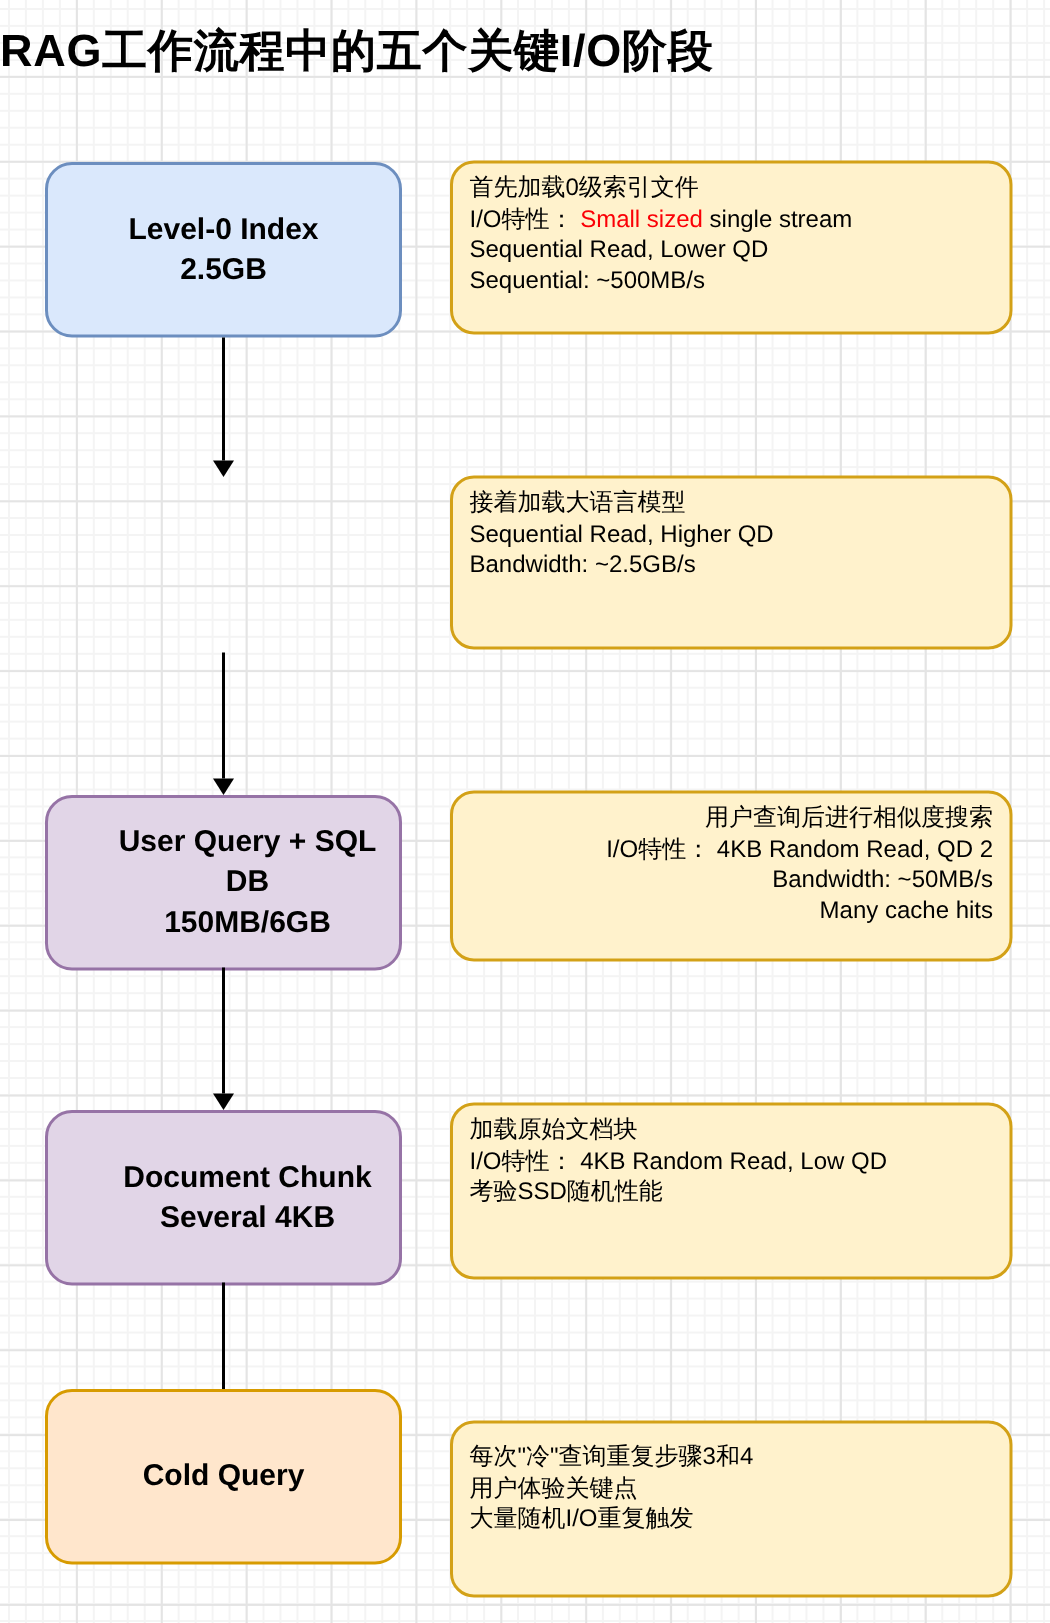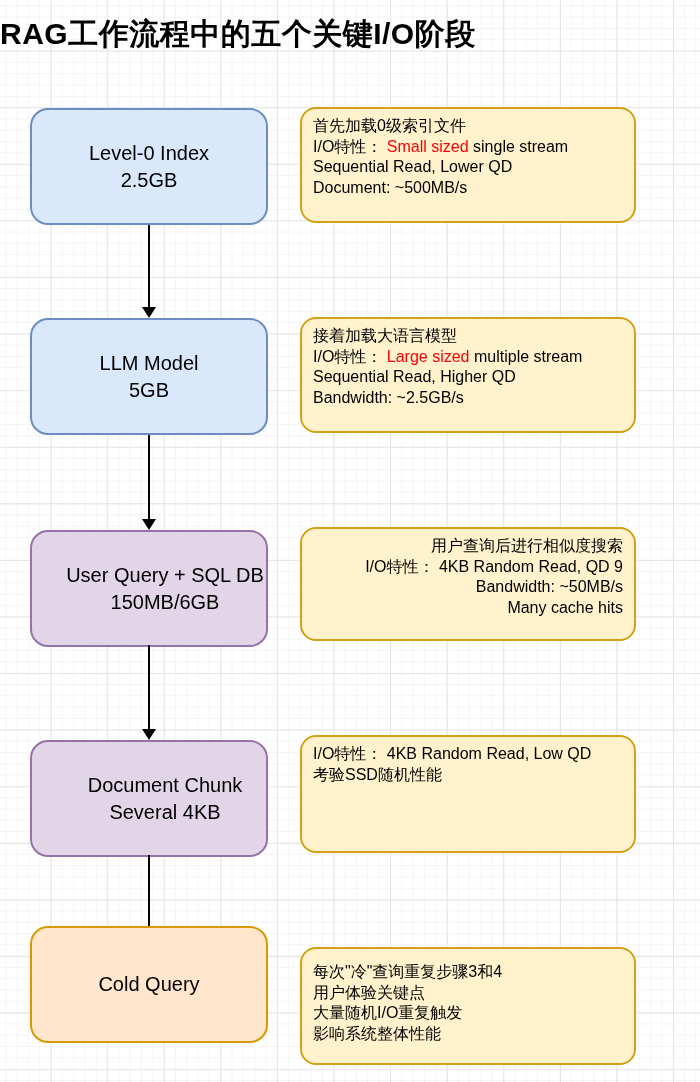--- a/index.html
+++ b/index.html
@@ -38,32 +38,32 @@
     left: 30px;
     width: 238px;
     height: 117px;
     border-radius: 18px;
     display: flex;
     flex-direction: column;
     align-items: center;
     justify-content: center;
     text-align: center;
     font-size: 20px;
-    font-weight: normal;
+    font-weight: bold;
     color: #000000;
     line-height: 27px;
   }
   .node.blue   { background: #dae8fc; border: 2px solid #6c8ebf; }
   .node.purple { background: #e1d5e7; border: 2px solid #9673a6; padding-left: 32px; }
   .node.orange { background: #ffe6cc; border: 2px solid #d79b00; }
 
   .note {
     position: absolute;
     left: 300px;
-    width: 336px;
+    width: 375px;
     background: #fff2cc;
     border: 2.5px solid #d3a117;
     border-radius: 16px;
     padding: 7px 11px;
     font-size: 16px;
     line-height: 20.5px;
     color: #000000;
   }
   .note .red { color: #fb0006; }
 
@@ -95,77 +95,72 @@
   <div class="title">RAG工作流程中的五个关键I/O阶段</div>
 
   <div class="node blue" style="top:108px;">
     <span>Level-0 Index</span>
     <span>2.5GB</span>
   </div>
   <div class="note" style="top:107px; height:116px;">
     <div><span>首先加载0级索引文件</span></div>
     <div><span>I/O特性： </span><span class="red">Small sized</span><span> single stream</span></div>
     <div><span>Sequential Read, Lower QD</span></div>
-    <div><span>Document: ~500MB/s</span></div>
+    <div><span>Sequential: ~500MB/s</span></div>
   </div>
 
   <div class="arrow" style="left:142px; top:225px; height:93px;">
     <div class="arrow-line"></div>
     <div class="arrow-head"></div>
   </div>
 
-  <div class="node blue" style="top:318px;">
-    <span>LLM Model</span>
-    <span>5GB</span>
-  </div>
   <div class="note" style="top:317px; height:116px;">
     <div><span>接着加载大语言模型</span></div>
-    <div><span>I/O特性： </span><span class="red">Large sized</span><span> multiple stream</span></div>
     <div><span>Sequential Read, Higher QD</span></div>
     <div><span>Bandwidth: ~2.5GB/s</span></div>
   </div>
 
   <div class="arrow" style="left:142px; top:435px; height:95px;">
     <div class="arrow-line"></div>
     <div class="arrow-head"></div>
   </div>
 
   <div class="node purple" style="top:530px;">
     <span>User Query + SQL DB</span>
     <span>150MB/6GB</span>
   </div>
   <div class="note" style="top:527px; height:114px;text-align:right;">
     <div><span>用户查询后进行相似度搜索</span></div>
-    <div><span>I/O特性： 4KB Random Read, QD 9</span></div>
+    <div><span>I/O特性： 4KB Random Read, QD 2</span></div>
     <div><span>Bandwidth: ~50MB/s</span></div>
     <div><span>Many cache hits</span></div>
   </div>
 
   <div class="arrow" style="left:142px; top:645px; height:95px;">
     <div class="arrow-line"></div>
     <div class="arrow-head"></div>
   </div>
 
   <div class="node purple" style="top:740px;">
     <span>Document Chunk</span>
     <span>Several 4KB</span>
   </div>
   <div class="note" style="top:735px; height:118px;">
+    <div><span>加载原始文档块</span></div>
     <div><span>I/O特性： 4KB Random Read, Low QD</span></div>
     <div><span>考验SSD随机性能</span></div>
   </div>
 
   <div class="arrow" style="left:142px; top:855px; height:93px;">
     <div class="arrow-line"></div>
     <div class="arrow-head"></div>
   </div>
 
   <div class="node orange" style="top:926px;align-items:center;">
     <span>Cold Query</span>
   </div>
   <div class="note" style="top:947px; height:118px; padding-top:13px;">
     <div><span>每次"冷"查询重复步骤3和4</span></div>
     <div><span>用户体验关键点</span></div>
     <div><span>大量随机I/O重复触发</span></div>
-    <div><span>影响系统整体性能</span></div>
   </div>
 
 </div>
 
 </body></html>

